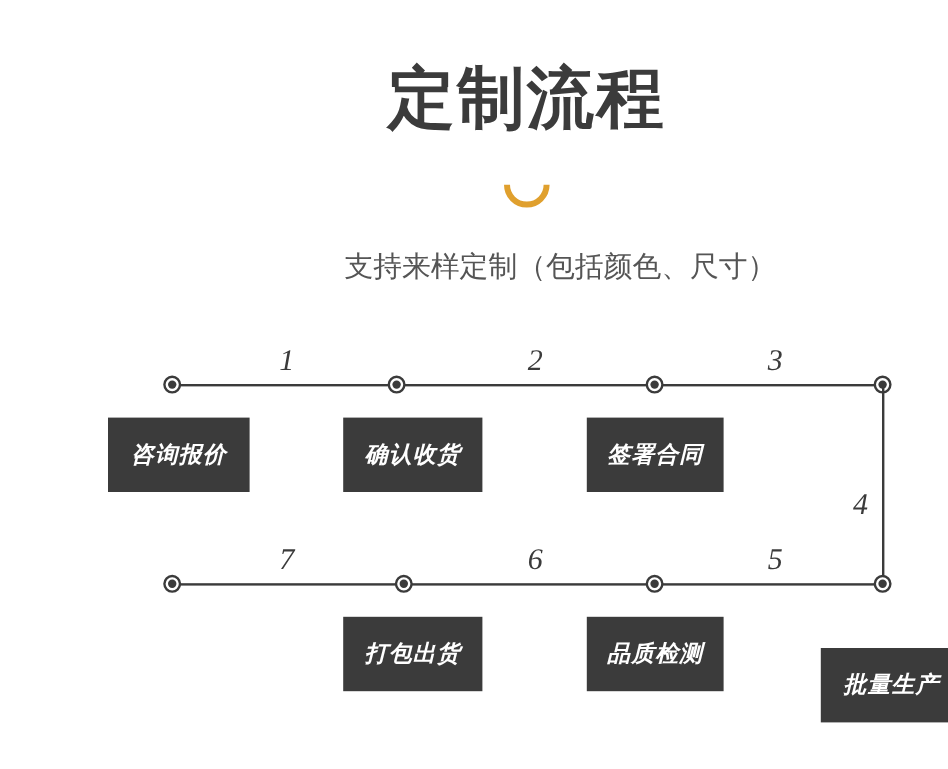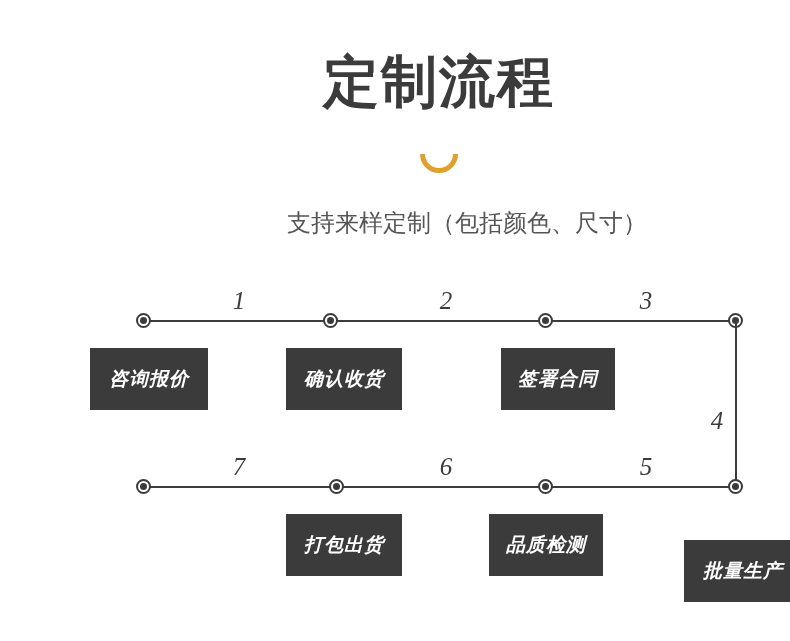--- a/index.html
+++ b/index.html
@@ -148,21 +148,21 @@
     <div class="node" style="left:279px; top:313px;"></div>
     <div class="node" style="left:494px; top:313px;"></div>
     <div class="node" style="left:684px; top:313px;"></div>
 
     <div class="step-num" style="left:175px; top:287px;">1</div>
     <div class="step-num" style="left:382px; top:287px;">2</div>
     <div class="step-num" style="left:582px; top:287px;">3</div>
 
     <div class="chip" style="left:46px; top:348px; width:118px;">咨询报价</div>
     <div class="chip" style="left:242px; top:348px; width:116px;">确认收货</div>
-    <div class="chip" style="left:457px; top:348px; width:114px;">签署合同</div>
+    <div class="chip" style="left:445px; top:348px; width:114px;">签署合同</div>
 
     <div class="line-v" style="left:691px; top:320px; height:168px;"></div>
     <div class="step-num" style="left:653px; top:407px;">4</div>
 
     <div class="line-h" style="left:100px; top:486px; width:592px;"></div>
 
     <div class="node" style="left:92px; top:479px;"></div>
     <div class="node" style="left:285px; top:479px;"></div>
     <div class="node" style="left:494px; top:479px;"></div>
     <div class="node" style="left:684px; top:479px;"></div>

